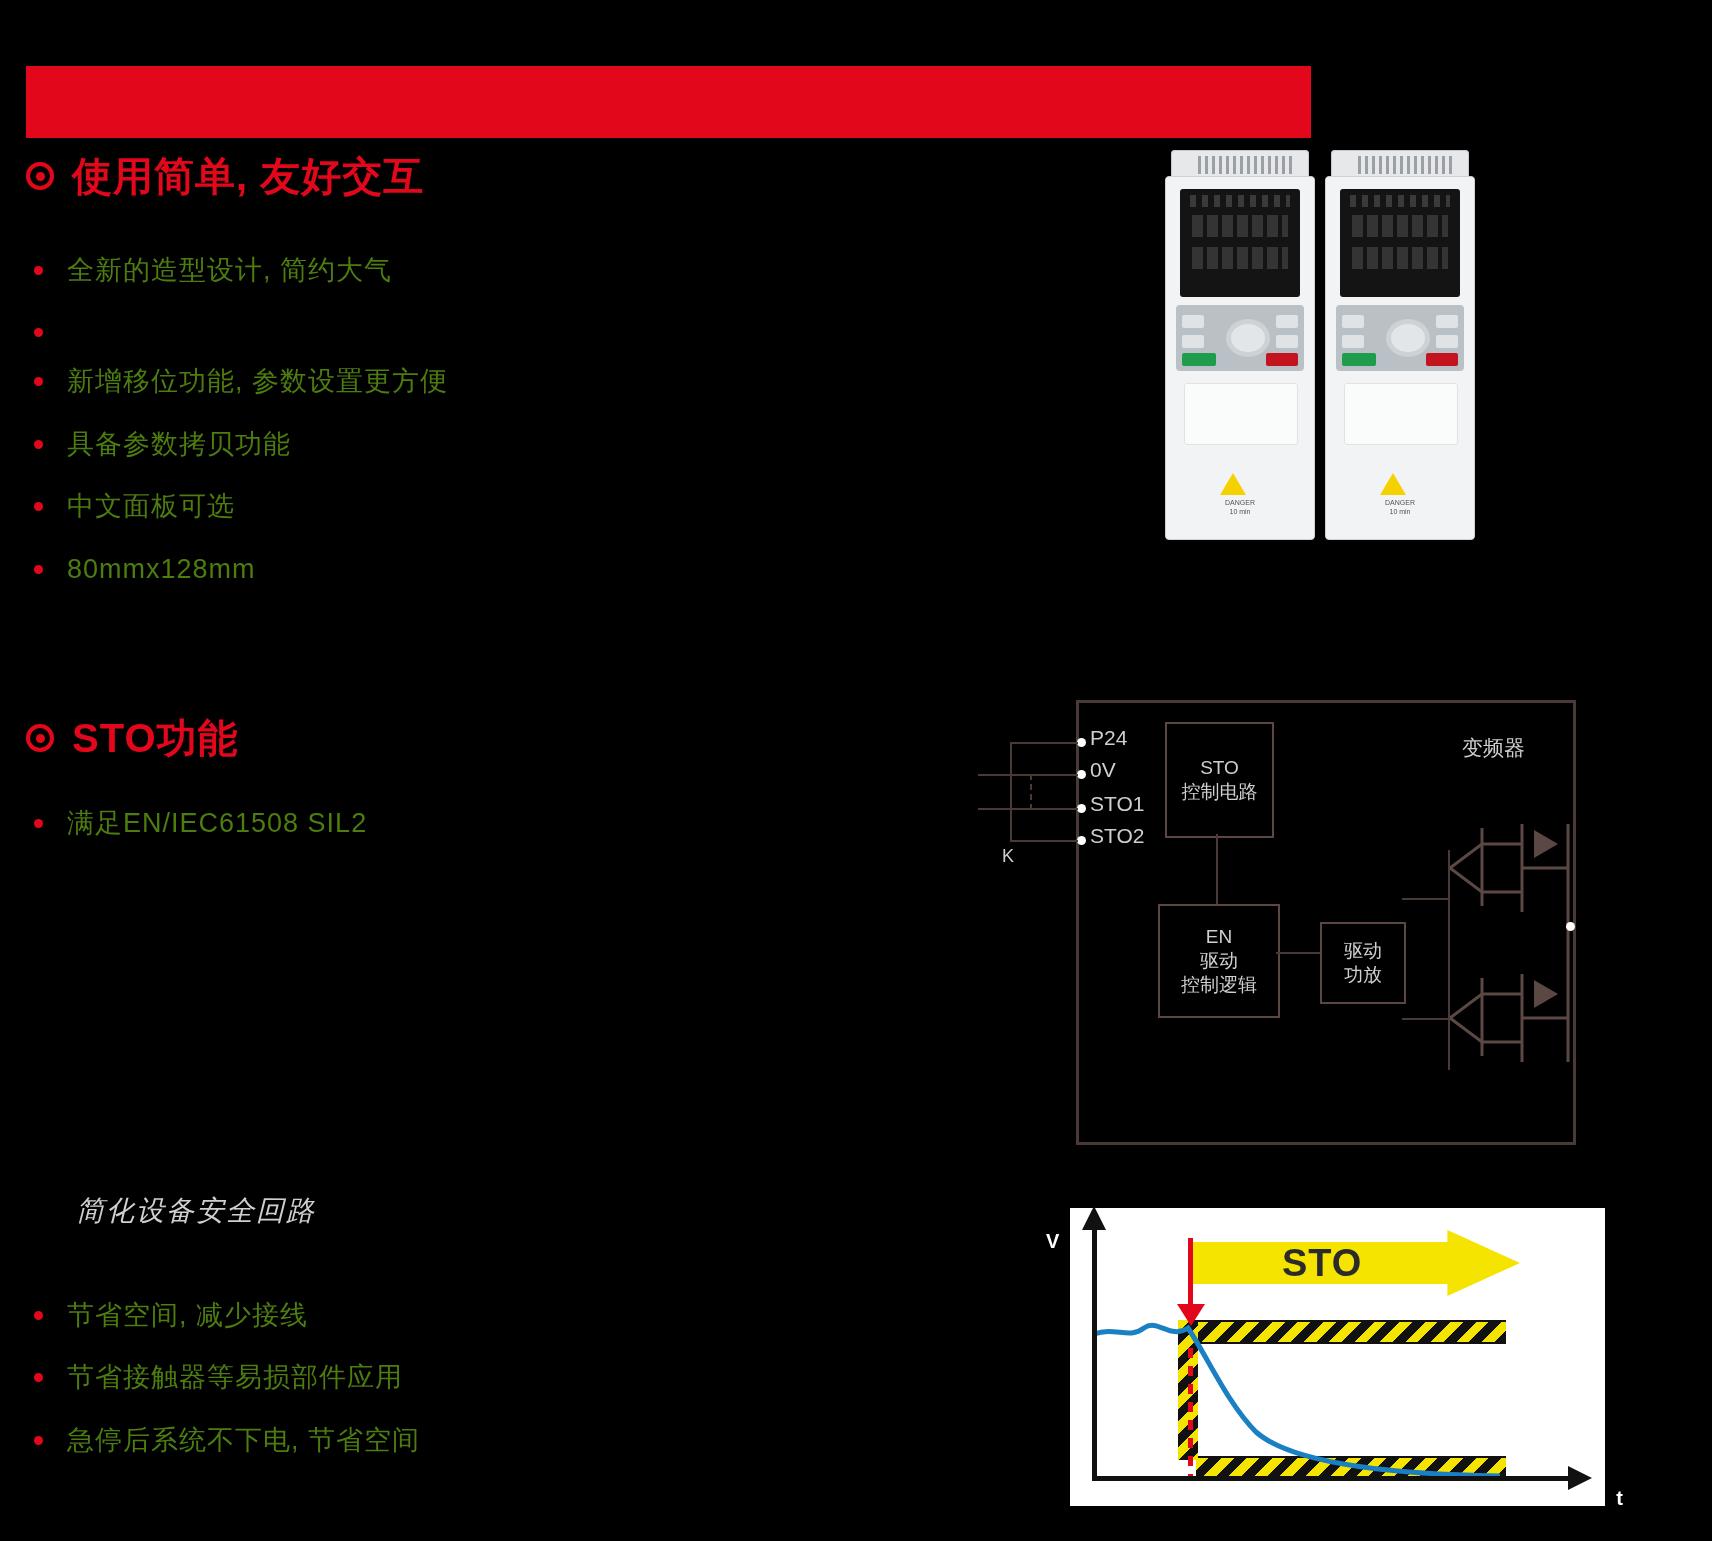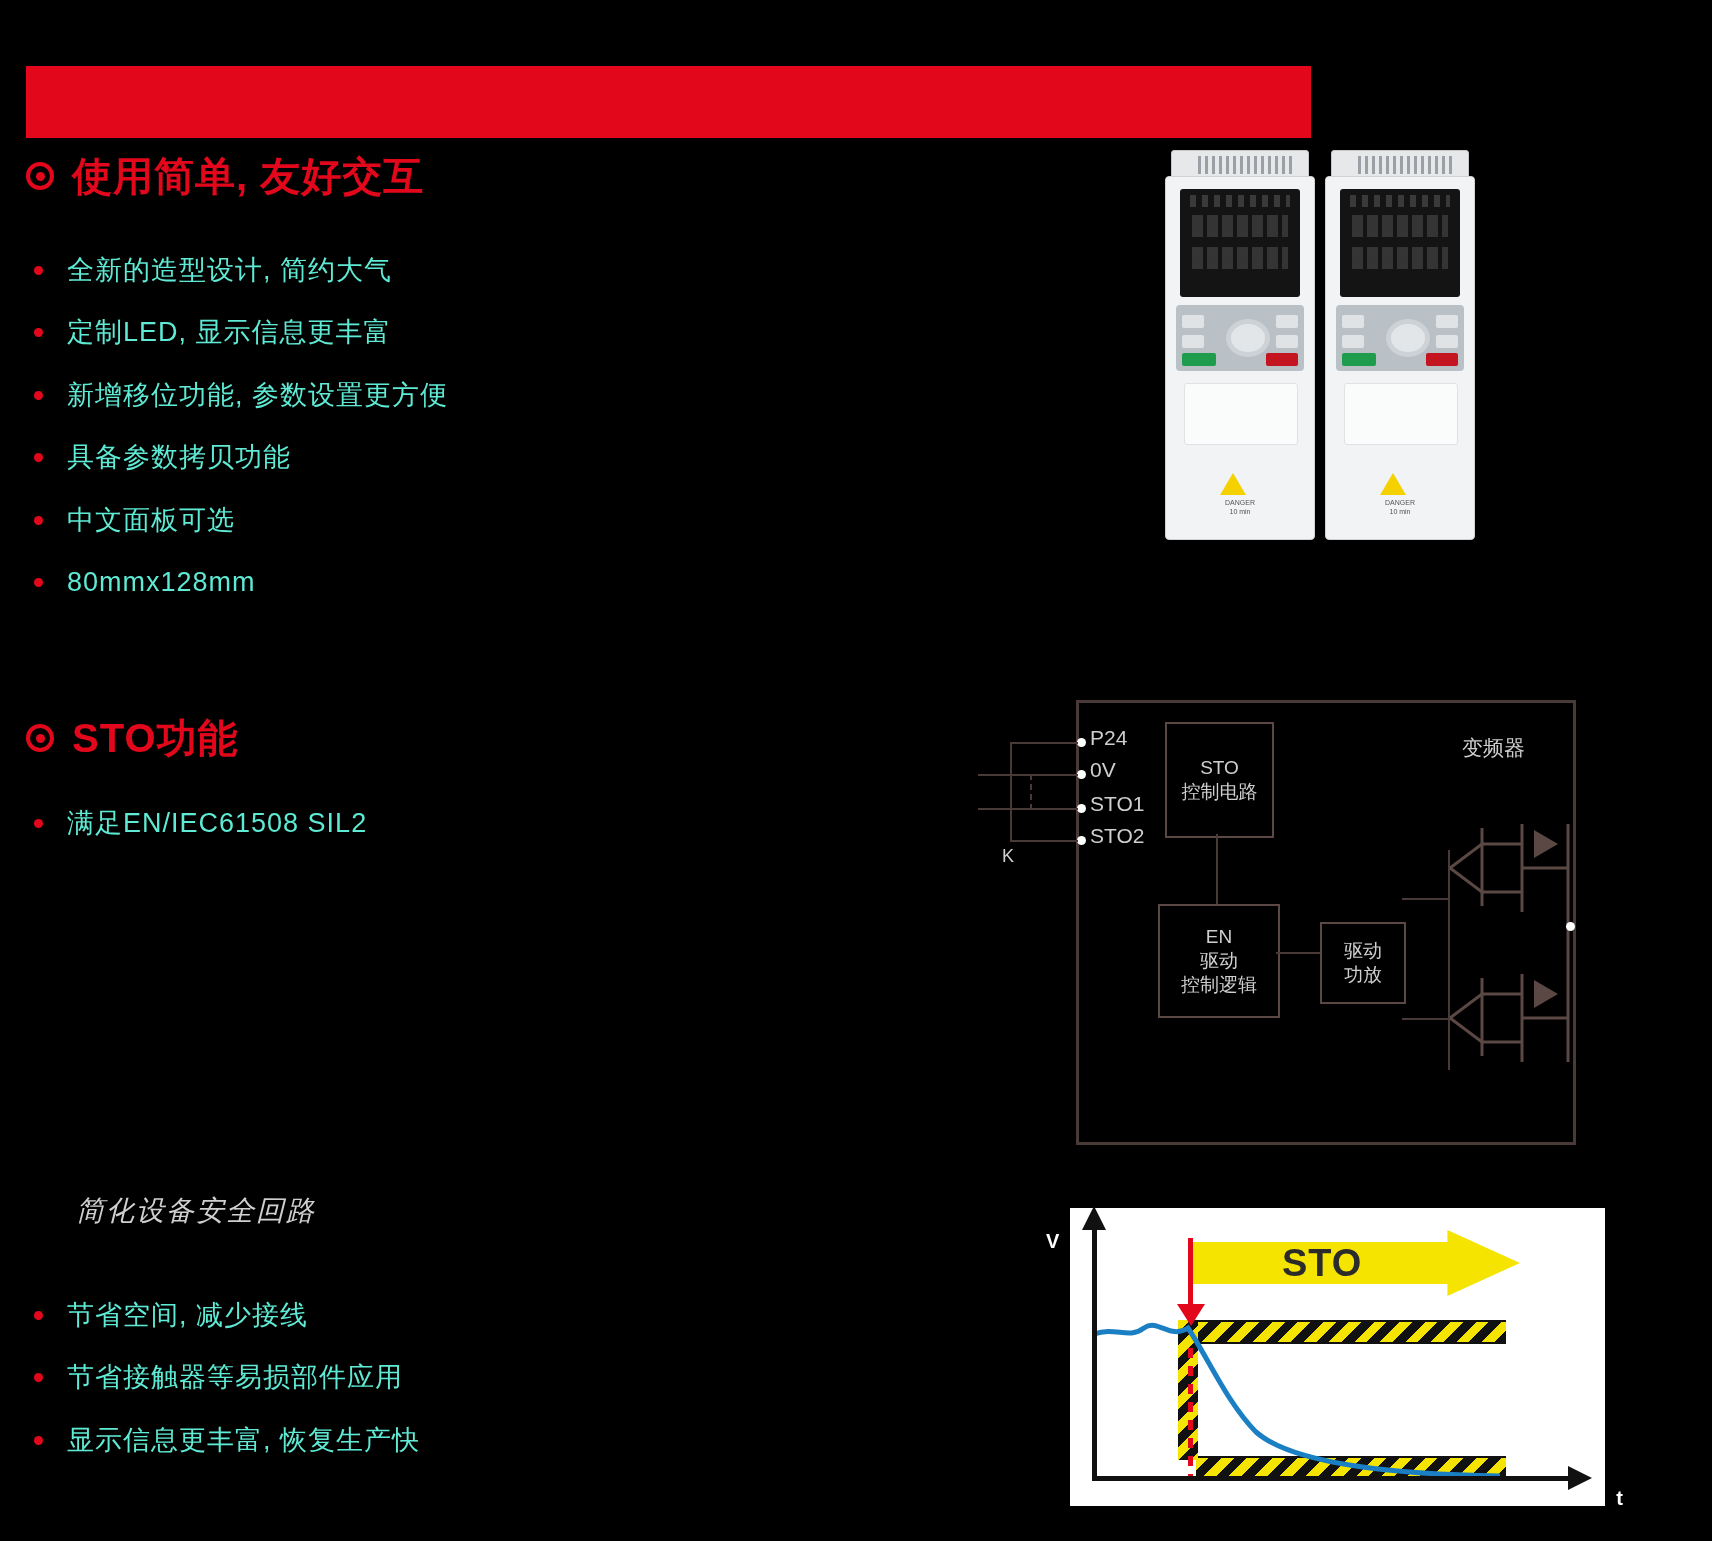--- a/index.html
+++ b/index.html
@@ -21,21 +21,21 @@
   .sec-title{
     font-size:40px;font-weight:bold;color:#e2071b;letter-spacing:1px;line-height:1;
     white-space:nowrap;
   }
   
   .list{position:absolute;}
   .li{display:flex;align-items:flex-start;margin-bottom:26px;}
   .li .dot{
     width:9px;height:9px;border-radius:50%;background:#e2071b;margin:14px 24px 0 0;flex:0 0 auto;
   }
-  .li .txt{font-size:27px;color:#5eead4;line-height:1.35;letter-spacing:1px;}
+  .li .txt{font-size:27px;color:#4d7c0f;line-height:1.35;letter-spacing:1px;}
   .li.big .txt{font-size:28px;line-height:1.75;letter-spacing:1.5px;}
   .sub-head{
     position:absolute;font-size:28px;color:#cfcfcf;letter-spacing:2px;font-weight:500;
   }
   
   .drives{position:absolute;left:1165px;top:150px;width:330px;height:390px;}
   .drive{position:absolute;top:0;width:148px;height:388px;}
   .drive.d1{left:0;}
   .drive.d2{left:160px;}
   .dv-top{
@@ -136,21 +136,20 @@
   <span class="sec-title">使用简单, 友好交互</span>
 </div>
 
 <div class="list" style="left:34px;top:252px;width:900px;">
   <div class="li">
     <span class="dot"></span>
     <span class="txt">全新的造型设计, 简约大气</span>
   </div>
   <div class="li">
     <span class="dot"></span>
-    <span class="txt">定制LED, 显示信息更丰富</span>
   </div>
   <div class="li">
     <span class="dot"></span>
     <span class="txt">新增移位功能, 参数设置更方便</span>
   </div>
   <div class="li">
     <span class="dot"></span>
     <span class="txt">具备参数拷贝功能</span>
   </div>
   <div class="li">
@@ -240,21 +239,21 @@
   <div class="li">
     <span class="dot"></span>
     <span class="txt">节省空间, 减少接线</span>
   </div>
   <div class="li">
     <span class="dot"></span>
     <span class="txt">节省接触器等易损部件应用</span>
   </div>
   <div class="li">
     <span class="dot"></span>
-    <span class="txt">显示信息更丰富, 恢复生产快</span>
+    <span class="txt">急停后系统不下电, 节省空间</span>
   </div>
 </div>
 
 <div class="circuit">
 
   <div class="ln" style="left:6px;top:0;width:500px;height:3px;"></div>
   <div class="ln" style="left:6px;top:0;width:3px;height:445px;"></div>
   <div class="ln" style="left:6px;top:442px;width:500px;height:3px;"></div>
   <div class="ln" style="left:503px;top:0;width:3px;height:445px;"></div>
 

